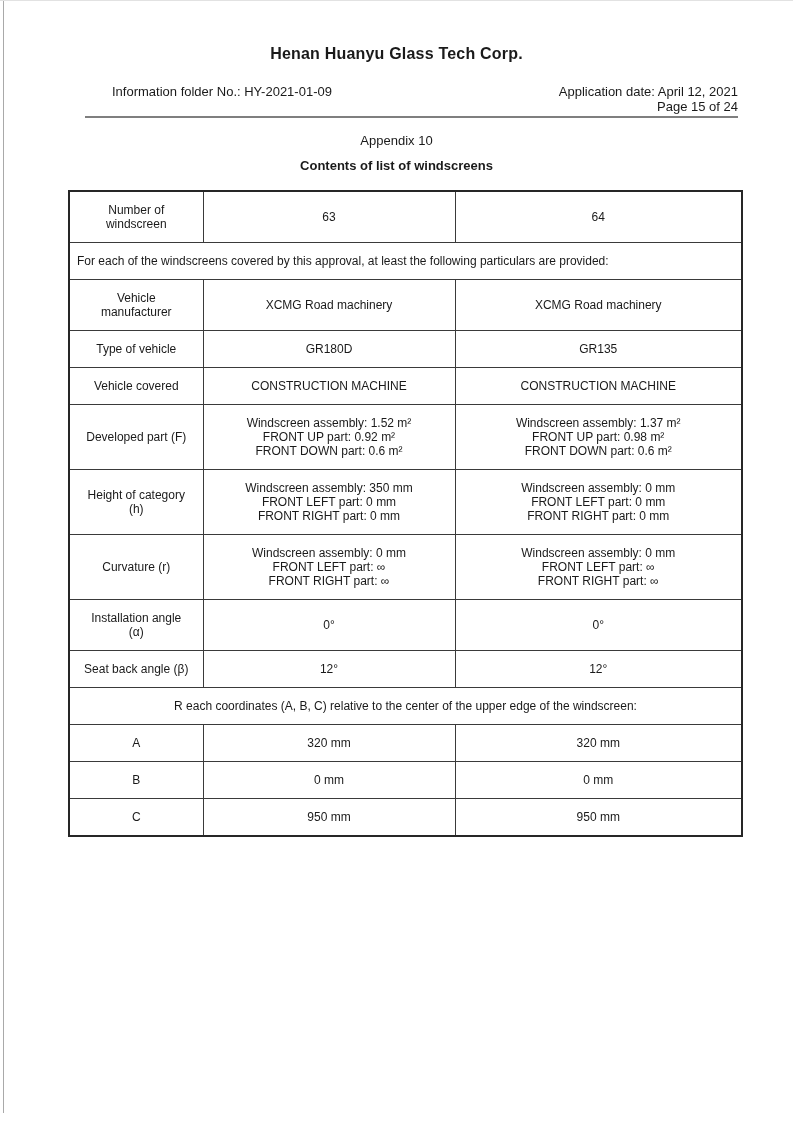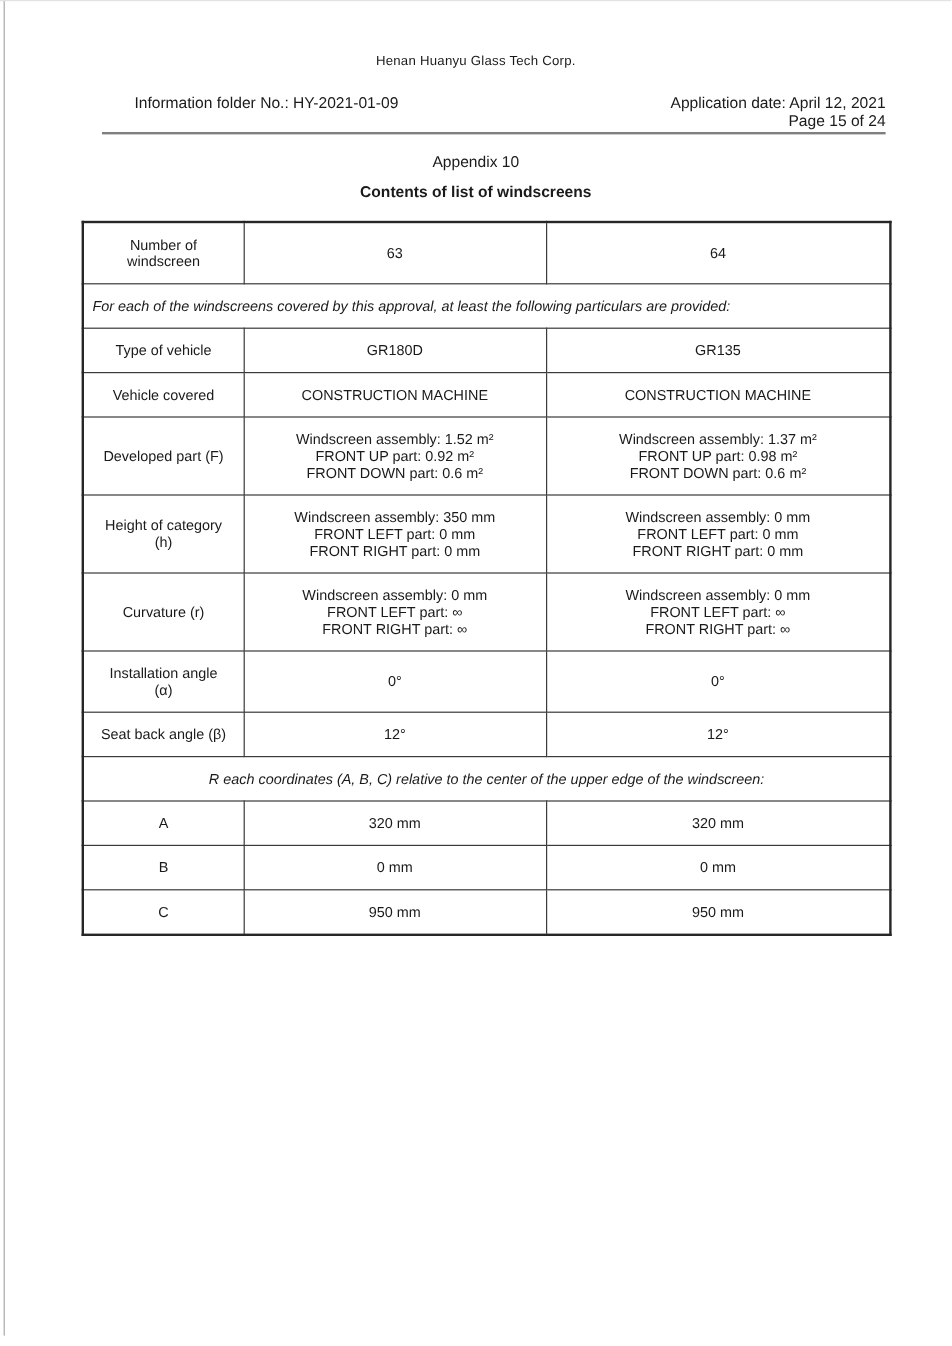--- a/index.html
+++ b/index.html
@@ -30,22 +30,22 @@
   }
   .page-top-line {
     position: absolute;
     left: 0; top: 0;
     width: 793px; height: 1px;
     background: #e2e2e2;
   }
   .company-title {
     padding-top: 45px;
     text-align: center;
-    font-size: 11px;
-    font-weight: normal;
+    font-size: 16px;
+    font-weight: bold;
     letter-spacing: 0.2px;
   }
   .header-block {
     margin: 21px 55px 0 85px;
     border-bottom: 2px solid var(--rule_gray);
     padding-bottom: 2px;
   }
   .header-row {
     display: flex;
     justify-content: space-between;
@@ -77,21 +77,21 @@
   table.spec-table td {
     border: 1px solid var(--border_dark);
     font-size: 12px;
     line-height: 14px;
     padding: 11px 6px;
     text-align: center;
     vertical-align: middle;
     color: var(--text_black);
     overflow: hidden;
   }
-  table.spec-table td.span-cell { text-align: center; font-style: italic; }
+  table.spec-table td.span-cell { text-align: center; }
   table.spec-table td.span-cell.align-left { text-align: left; padding-left: 7px; }
 </style>
 </head>
 <body>
 
 <div class="page-edge-line"></div>
 <div class="page-top-line"></div>
 
 <div class="company-title">Henan Huanyu Glass Tech Corp.</div>
 
@@ -125,20 +125,32 @@
         </td>
         <td>
           <div>64</div>
         </td>
       </tr>
       <tr>
         <td colspan="3" class="span-cell align-left">For each of the windscreens covered by this approval, at least the following particulars are provided:</td>
       </tr>
       <tr>
         <td class="label-cell">
+          <div>Vehicle</div>
+          <div>manufacturer</div>
+        </td>
+        <td>
+          <div>XCMG Road machinery</div>
+        </td>
+        <td>
+          <div>XCMG Road machinery</div>
+        </td>
+      </tr>
+      <tr>
+        <td class="label-cell">
           <div>Type of vehicle</div>
         </td>
         <td>
           <div>GR180D</div>
         </td>
         <td>
           <div>GR135</div>
         </td>
       </tr>
       <tr>

